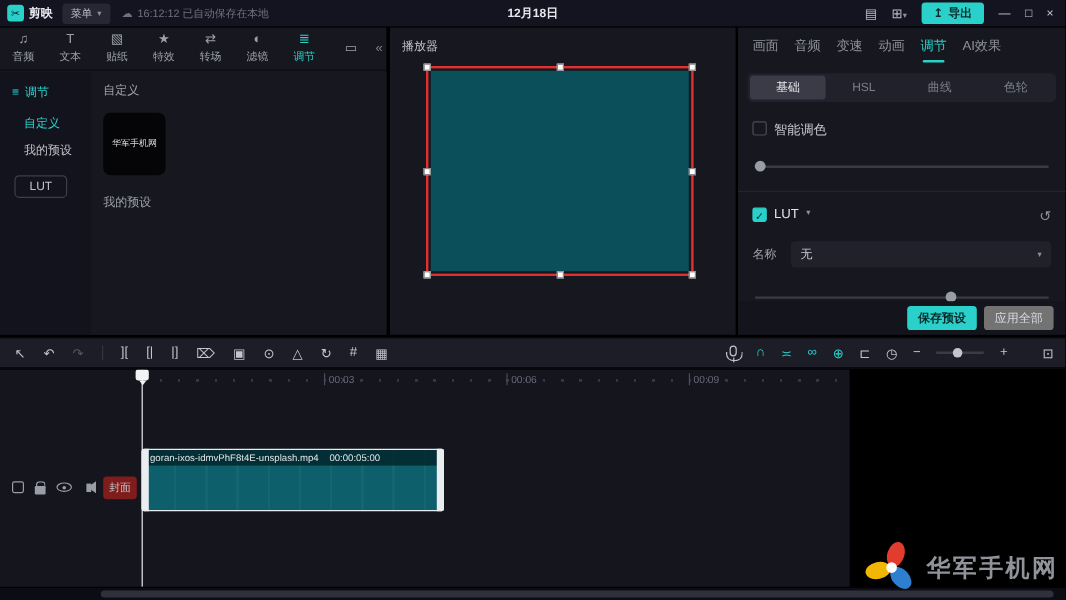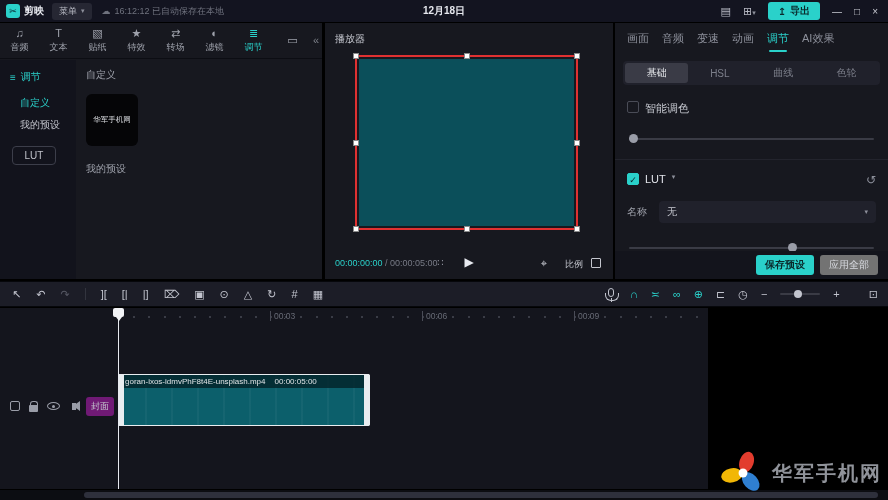--- a/index.html
+++ b/index.html
@@ -101,21 +101,21 @@
   #ruler-ticks{position:absolute;left:118px;right:0;top:8px;height:2px;background:repeating-linear-gradient(90deg,#3a3c46 0 2px,transparent 2px 15.2px)}
   .rlabel{position:absolute;top:3px;font-size:8.5px;color:#676a75;border-left:1px solid #4a4c57;padding-left:3px;height:10px;line-height:10px;white-space:nowrap}
   #track-head{position:absolute;left:0;top:80px;width:116px;height:36px;display:flex;align-items:center;gap:9px;padding-left:10px}
   .ic-square{width:10px;height:10px;border:1px solid #9a9da8;border-radius:2px}
   .ic-lock{width:9px;height:7px;background:#9a9da8;border-radius:1px;position:relative;margin-top:4px}
   .ic-lock::before{content:"";position:absolute;left:1px;top:-4px;width:6px;height:5px;border:1px solid #9a9da8;border-bottom:none;border-radius:3px 3px 0 0}
   .ic-eye{width:13px;height:8px;border:1px solid #9a9da8;border-radius:50%;position:relative}
   .ic-eye::after{content:"";position:absolute;left:4px;top:1.5px;width:3px;height:3px;background:#9a9da8;border-radius:50%}
   .ic-speaker{width:4px;height:7px;background:#9a9da8;position:relative;margin-left:3px}
   .ic-speaker::before{content:"";position:absolute;left:1px;top:-2px;border:5.5px solid transparent;border-left:none;border-right:7px solid #9a9da8}
-  .cover-btn{background:#701a75;border-radius:3px;padding:3px 5px;font-size:9px;color:#c4c6ce;margin-left:1px}
+  .cover-btn{background:#7f1d1d;border-radius:3px;padding:3px 5px;font-size:9px;color:#c4c6ce;margin-left:1px}
   #clip{position:absolute;left:118px;top:66px;width:252px;height:52px;background:#0c5f6b;background-image:repeating-linear-gradient(90deg,rgba(255,255,255,.04) 0 2px,transparent 2px 26px);border:1px solid #e9edf0;border-radius:2px}
   #clip-head{position:absolute;left:0;top:0;right:0;height:13px;background:rgba(4,38,44,.85);display:flex;align-items:center;gap:9px;padding-left:6px;font-size:8px;color:#dfe3e6;white-space:nowrap;overflow:hidden}
   .clip-handle{position:absolute;top:-1px;bottom:-1px;width:6px;background:#e9edf0}
   .clip-handle.l{left:-1px;border-radius:2px 0 0 2px}
   .clip-handle.r{right:-1px;border-radius:0 2px 2px 0}
   #playhead{position:absolute;left:118px;top:0;width:1px;height:181px;background:#e8eaf0}
   #playhead-head{position:absolute;left:113px;top:0;width:11px;height:9px;background:#f2f3f6;border-radius:2px}
   #playhead-head::after{content:"";position:absolute;left:2.5px;top:9px;border:3px solid transparent;border-top:4px solid #f2f3f6}
 
   
@@ -212,31 +212,20 @@
   <div id="preview">
     <div id="preview-fill"></div>
     <span class="hd" style="left:-4px;top:-4px"></span>
     <span class="hd" style="left:50%;top:-4px;margin-left:-3px"></span>
     <span class="hd" style="right:-4px;top:-4px"></span>
     <span class="hd" style="left:-4px;top:50%;margin-top:-3px"></span>
     <span class="hd" style="right:-4px;top:50%;margin-top:-3px"></span>
     <span class="hd" style="left:-4px;bottom:-4px"></span>
     <span class="hd" style="left:50%;bottom:-4px;margin-left:-3px"></span>
     <span class="hd" style="right:-4px;bottom:-4px"></span>
-  </div>
-  <div id="transport">
-    <div class="tc">
-      <span class="tc-cur">00:00:00:00</span>
-      <span class="tc-dur"> / <span>00:00:05:00</span></span>
-    </div>
-    <span class="quality">∷</span>
-    <span class="playbtn">▶</span>
-    <span class="snapshot">⌖</span>
-    <span class="ratio">比例</span>
-    <span class="fsbox"></span>
   </div>
 </div>
 
 <div id="props">
   <div id="props-tabs">
     <span class="ptab">画面</span>
     <span class="ptab">音频</span>
     <span class="ptab">变速</span>
     <span class="ptab">动画</span>
     <span class="ptab active">调节</span>

